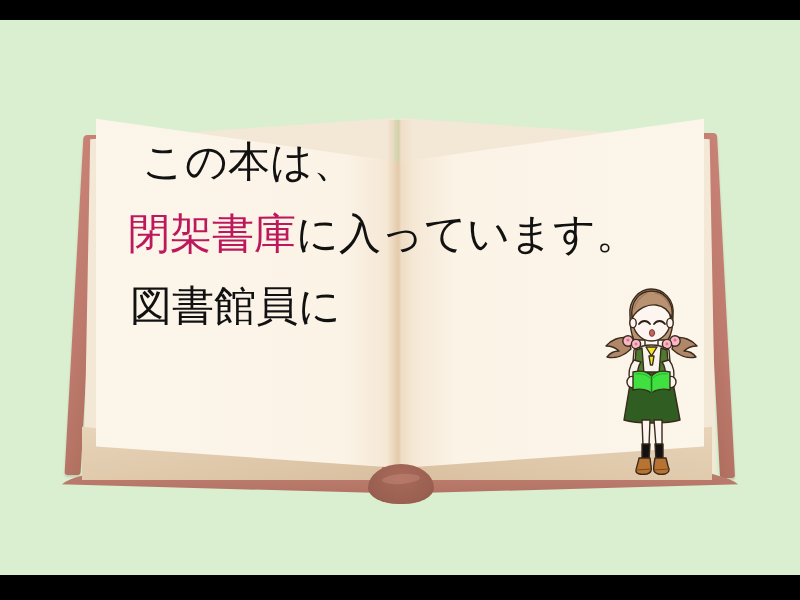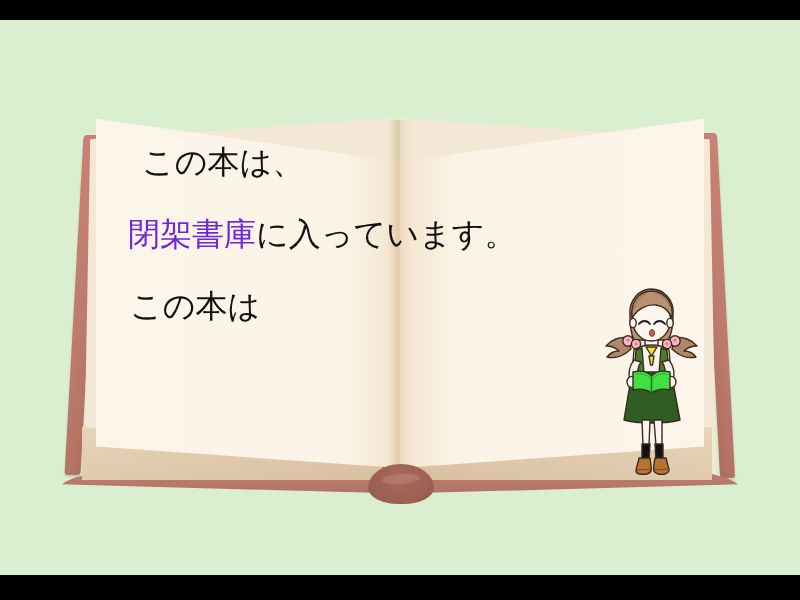--- a/index.html
+++ b/index.html
@@ -158,32 +158,32 @@
     background: linear-gradient(90deg, rgba(216,185,148,0) 0%, rgba(214,180,140,0.55) 45%, rgba(232,208,176,0.35) 55%, rgba(216,185,148,0) 100%);
   }
 
   
   .text-block {
     position: absolute;
     left: 128px; top: 106px;
     width: 560px;
     z-index: 20;
     font-family: "DejaVu Sans", "Liberation Sans", sans-serif;
-    font-size: 32px;
+    font-size: 42px;
     line-height: 72px;
     color: #111111;
     letter-spacing: 0px;
     white-space: nowrap;
   }
   .line { display: block; height: 72px; }
   .line-1 { padding-left: 14px; }
   .line-2 { padding-left: 0px; }
   .line-3 { padding-left: 2px; }
   .line-4 { padding-left: 12px; }
-  .kw-red { color: #6d28d9; text-align: center; }
+  .kw-red { color: #be185d; text-align: center; }
 
   
   .girl {
     position: absolute;
     left: 598px; top: 260px;
     width: 106px; height: 200px;
     z-index: 30;
   }
   .girl svg { display: block; width: 106px; height: 200px; }
 </style>
@@ -209,21 +209,21 @@
 
       <div class="page-left"></div>
       <div class="page-right"></div>
       <div class="gutter"></div>
       <div class="spine-knot"></div>
     </div>
 
     <div class="text-block">
       <span class="line line-1">この本は、</span>
       <span class="line line-2"><span class="kw-red">閉架書庫</span><span>に入っています。</span></span>
-      <span class="line line-3">この本は</span>
+      <span class="line line-3">図書館員に</span>
     </div>
 
     <div class="girl">
       <svg viewBox="0 0 106 200" xmlns="http://www.w3.org/2000/svg">
         <g stroke="#3a2a1c" stroke-width="1.4" stroke-linejoin="round" stroke-linecap="round">
 
           <path d="M32 36 C30 20 42 9 53 9 C65 9 77 19 75 36 C75 50 72 57 70 60 L36 60 C34 56 32 49 32 36 Z" fill="#b99272"></path>
 
           <path d="M30 58 C22 56 13 60 8 66 C14 66 18 68 21 71 C16 71 12 73 9 77 C18 79 27 75 33 69 Z" fill="#b08768"></path>
 

